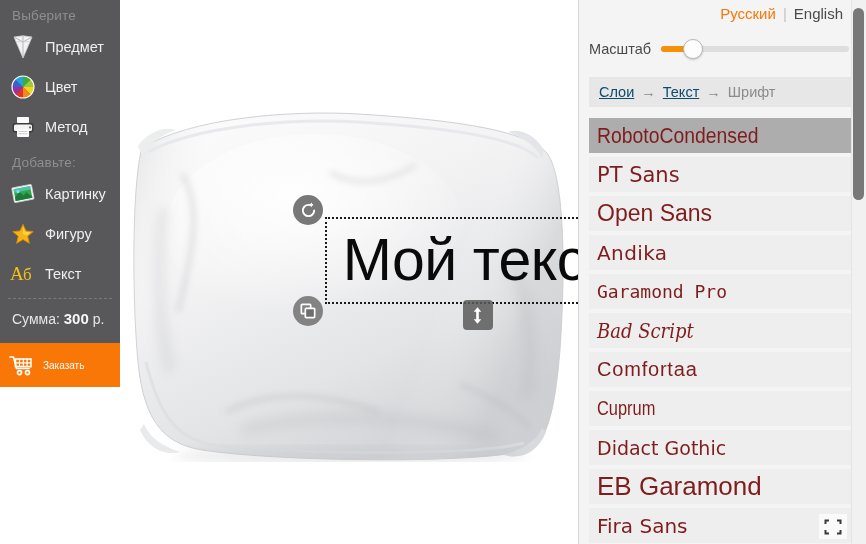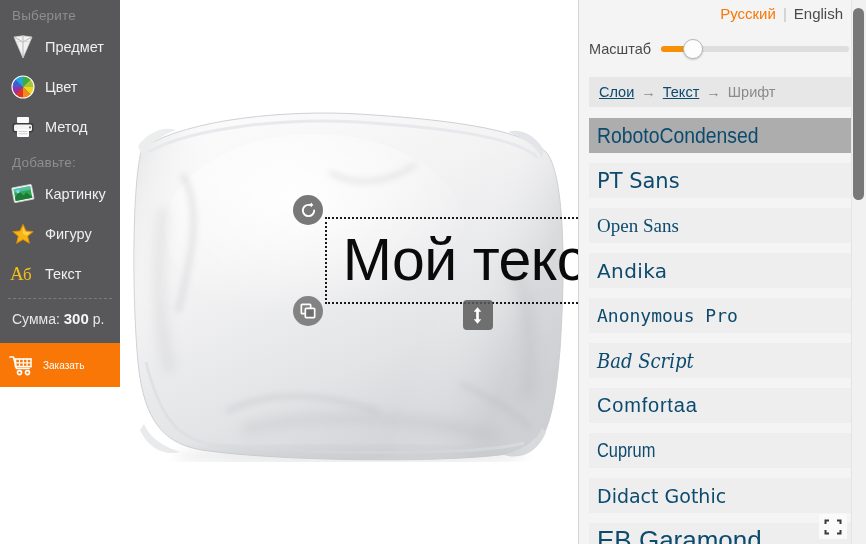--- a/index.html
+++ b/index.html
@@ -179,34 +179,34 @@
   .crumb-arrow{ color: #8b8b8b; }
 
   #fontlist {
     position: absolute; left: 10px; top: 118px;
     width: 262px; height: 426px;
     overflow: hidden;
     background: #f4f4f4;
   }
   .font-row {
     height: 35px;
-    margin-bottom: 10px;
+    margin-bottom: 4px;
     background: #eeeeee;
     display: flex; align-items: center;
     padding-left: 8px;
     font-size: 21px;
-    color: #0c4a6e;
+    color: #7f1d1d;
     cursor: pointer;
     white-space: nowrap;
     overflow: hidden;
   }
   .font-row.sel { background: #adadad; }
   .f-roboto   { font-family:"Liberation Sans",sans-serif; font-stretch: condensed; transform: scaleX(.88); transform-origin: left center; font-size: 22px; }
   .f-ptsans   { font-family:"DejaVu Sans",sans-serif; font-size:21px; }
-  .f-opensans { font-family:Liberation Serif, serif; font-size:19px;text-align:center; }
+  .f-opensans { font-family:Liberation Sans, sans-serif; font-size:23px;text-align:center; }
   .f-andika   { font-family:"DejaVu Sans",sans-serif; font-size:20px; letter-spacing:.4px; }
   .f-anon     { font-family:"DejaVu Sans Mono",monospace; font-size:18px; }
   .f-badscript{ font-family:"DejaVu Serif",serif; font-style:italic; font-size:20px; transform: scaleX(.9); transform-origin:left center; }
   .f-comfortaa{ font-family:"Liberation Sans",sans-serif; font-size:20px; letter-spacing:.8px; }
   .f-cousine  { font-family:"Liberation Mono",monospace; font-size:19px; }
   .f-cuprum   { font-family:"Liberation Sans",sans-serif; font-size:20px; transform: scaleX(.82); transform-origin:left center; }
   .f-didact   { font-family:"DejaVu Sans",sans-serif; font-size:19px; }
   .f-garamond { font-family:Liberation Sans, sans-serif; font-size:26px; }
   .f-firasans { font-family:"DejaVu Sans",sans-serif; font-size:20px; }
 
@@ -480,21 +480,21 @@
       <div class="font-row">
         <span class="f-ptsans">PT Sans</span>
       </div>
       <div class="font-row">
         <span class="f-opensans">Open Sans</span>
       </div>
       <div class="font-row">
         <span class="f-andika">Andika</span>
       </div>
       <div class="font-row">
-        <span class="f-anon">Anonymous Pro</span>
+        <span class="f-anon">Garamond Pro</span>
       </div>
       <div class="font-row">
         <span class="f-badscript">Bad Script</span>
       </div>
       <div class="font-row">
         <span class="f-comfortaa">Comfortaa</span>
       </div>
       <div class="font-row">
         <span class="f-cuprum">Cuprum</span>
       </div>

